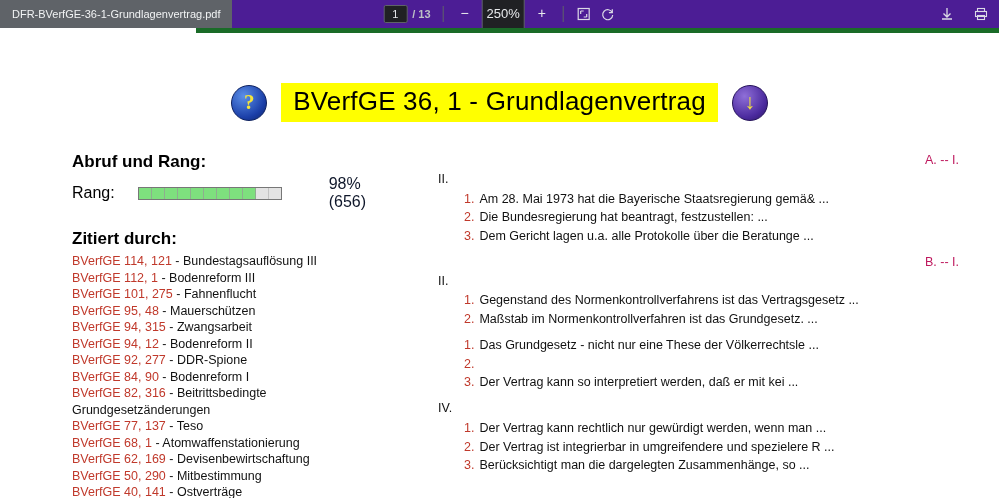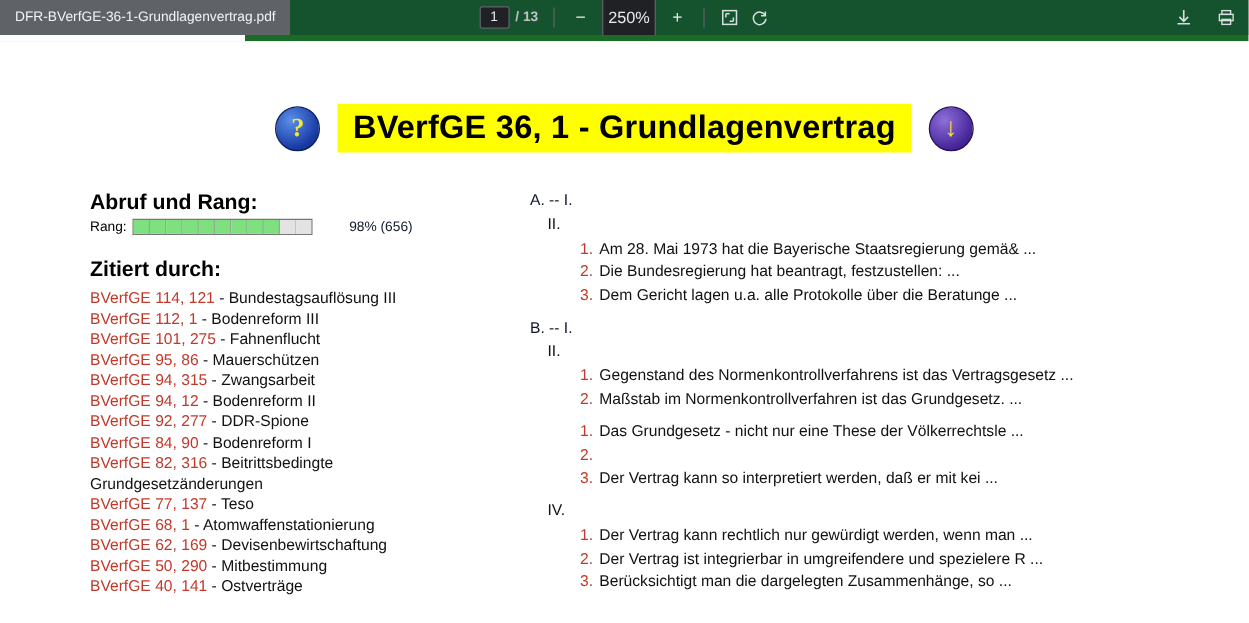--- a/index.html
+++ b/index.html
@@ -8,21 +8,21 @@
     background: #ffffff;
     width: 999px;
     height: 498px;
     overflow: hidden;
     font-family: "Liberation Sans", sans-serif;
   }
 
   
   .toolbar {
     height: 28px;
-    background: #14532d;
+    background: #4c1d95;
     display: flex;
     align-items: center;
     position: relative;
     color: #e8eaed;
     font-size: 11px;
   }
   .file-tab {
     height: 28px;
     background: #5f6368;
     color: #f1f3f4;
@@ -155,21 +155,21 @@
     border: 1px solid #0b1f5e;
   }
   .badge.purple {
     background: radial-gradient(circle at 34% 30%, #8f6fd8 0%, #4b2a9e 65%, #2a1560 100%);
     border: 1px solid #24115a;
   }
   .title-main {
     background: #ffff00;
     color: #000000;
     font-size: 26px;
-    font-weight: bold;
+    font-weight: normal;
     padding: 3px 12px 5px 12px;
     letter-spacing: .2px;
     font-family: "Liberation Sans", sans-serif;
     text-align: right;
   }
 
   .columns {
     display: flex;
     margin-top: 30px;
     padding: 0 40px 0 72px;
@@ -195,23 +195,23 @@
     color: #c0392b;
     text-decoration: none;
   }
   .link.u { text-decoration: underline; }
   .paren { color: #111; }
   .rtf-line { margin: 1px 0 2px 0; font-size: 12.5px; }
 
   .rang-row {
     display: flex;
     align-items: center;
-    gap: 5px;
+    gap: 23px;
     margin: 2px 0 0 0;
-    font-size: 11px;
+    font-size: 16px;
   }
   .rang-label { font-weight: normal; color: #000; }
   .bar {
     display: inline-flex;
     border: 1px solid #777;
     height: 11px;
     align-items: stretch;
   }
   .bar i {
     display: block;
@@ -224,21 +224,21 @@
   .bar i:last-child { border-right: none; }
   .rang-pct { color: #0f172a; margin-left: 24px; }
 
   .cite-list { margin-top: 2px; line-height: 1.32; }
   .cite-list .row { margin: 0; }
   .cite-sep { color: #111; }
   .cite-title { color: #111; }
 
   
   .ol { line-height: 1.42; }
-  .ol .lvl1 { margin: 0 0 1px 0; color: #0f172a; }
+  .ol .lvl1 { margin: 0 0 1px 0; color: #be185d; text-align: right; }
   .ol .lvl2 { margin: 0 0 1px 14px; color: #111; }
   .ol .items { margin: 2px 0 8px 40px; }
   .ol .item {
     display: flex;
     gap: 5px;
     margin: 0 0 1px 0;
     white-space: nowrap;
     overflow: hidden;
   }
   .ol .num { color: #c0392b; flex: none; }
@@ -330,21 +330,21 @@
           </span>
           <span class="rang-pct">98% (656)</span>
         </div>
 
         <h2 class="sec2">Zitiert durch:</h2>
 
         <div class="cite-list">
           <div class="row"><a class="link" href="#">BVerfGE 114, 121</a><span class="cite-sep"> - </span><span class="cite-title">Bundestagsauflösung III</span></div>
           <div class="row"><a class="link" href="#">BVerfGE 112, 1</a><span class="cite-sep"> - </span><span class="cite-title">Bodenreform III</span></div>
           <div class="row"><a class="link" href="#">BVerfGE 101, 275</a><span class="cite-sep"> - </span><span class="cite-title">Fahnenflucht</span></div>
-          <div class="row"><a class="link" href="#">BVerfGE 95, 86</a><span class="cite-sep"> - </span><span class="cite-title">Mauerschützen</span></div>
+          <div class="row"><a class="link" href="#">BVerfGE 95, 48</a><span class="cite-sep"> - </span><span class="cite-title">Mauerschützen</span></div>
           <div class="row"><a class="link" href="#">BVerfGE 94, 315</a><span class="cite-sep"> - </span><span class="cite-title">Zwangsarbeit</span></div>
           <div class="row"><a class="link" href="#">BVerfGE 94, 12</a><span class="cite-sep"> - </span><span class="cite-title">Bodenreform II</span></div>
           <div class="row"><a class="link" href="#">BVerfGE 92, 277</a><span class="cite-sep"> - </span><span class="cite-title">DDR-Spione</span></div>
           <div class="row"><a class="link" href="#">BVerfGE 84, 90</a><span class="cite-sep"> - </span><span class="cite-title">Bodenreform I</span></div>
           <div class="row"><a class="link" href="#">BVerfGE 82, 316</a><span class="cite-sep"> - </span><span class="cite-title">Beitrittsbedingte Grundgesetzänderungen</span></div>
           <div class="row"><a class="link" href="#">BVerfGE 77, 137</a><span class="cite-sep"> - </span><span class="cite-title">Teso</span></div>
           <div class="row"><a class="link" href="#">BVerfGE 68, 1</a><span class="cite-sep"> - </span><span class="cite-title">Atomwaffenstationierung</span></div>
           <div class="row"><a class="link" href="#">BVerfGE 62, 169</a><span class="cite-sep"> - </span><span class="cite-title">Devisenbewirtschaftung</span></div>
           <div class="row"><a class="link" href="#">BVerfGE 50, 290</a><span class="cite-sep"> - </span><span class="cite-title">Mitbestimmung</span></div>
           <div class="row"><a class="link" href="#">BVerfGE 40, 141</a><span class="cite-sep"> - </span><span class="cite-title">Ostverträge</span></div>

